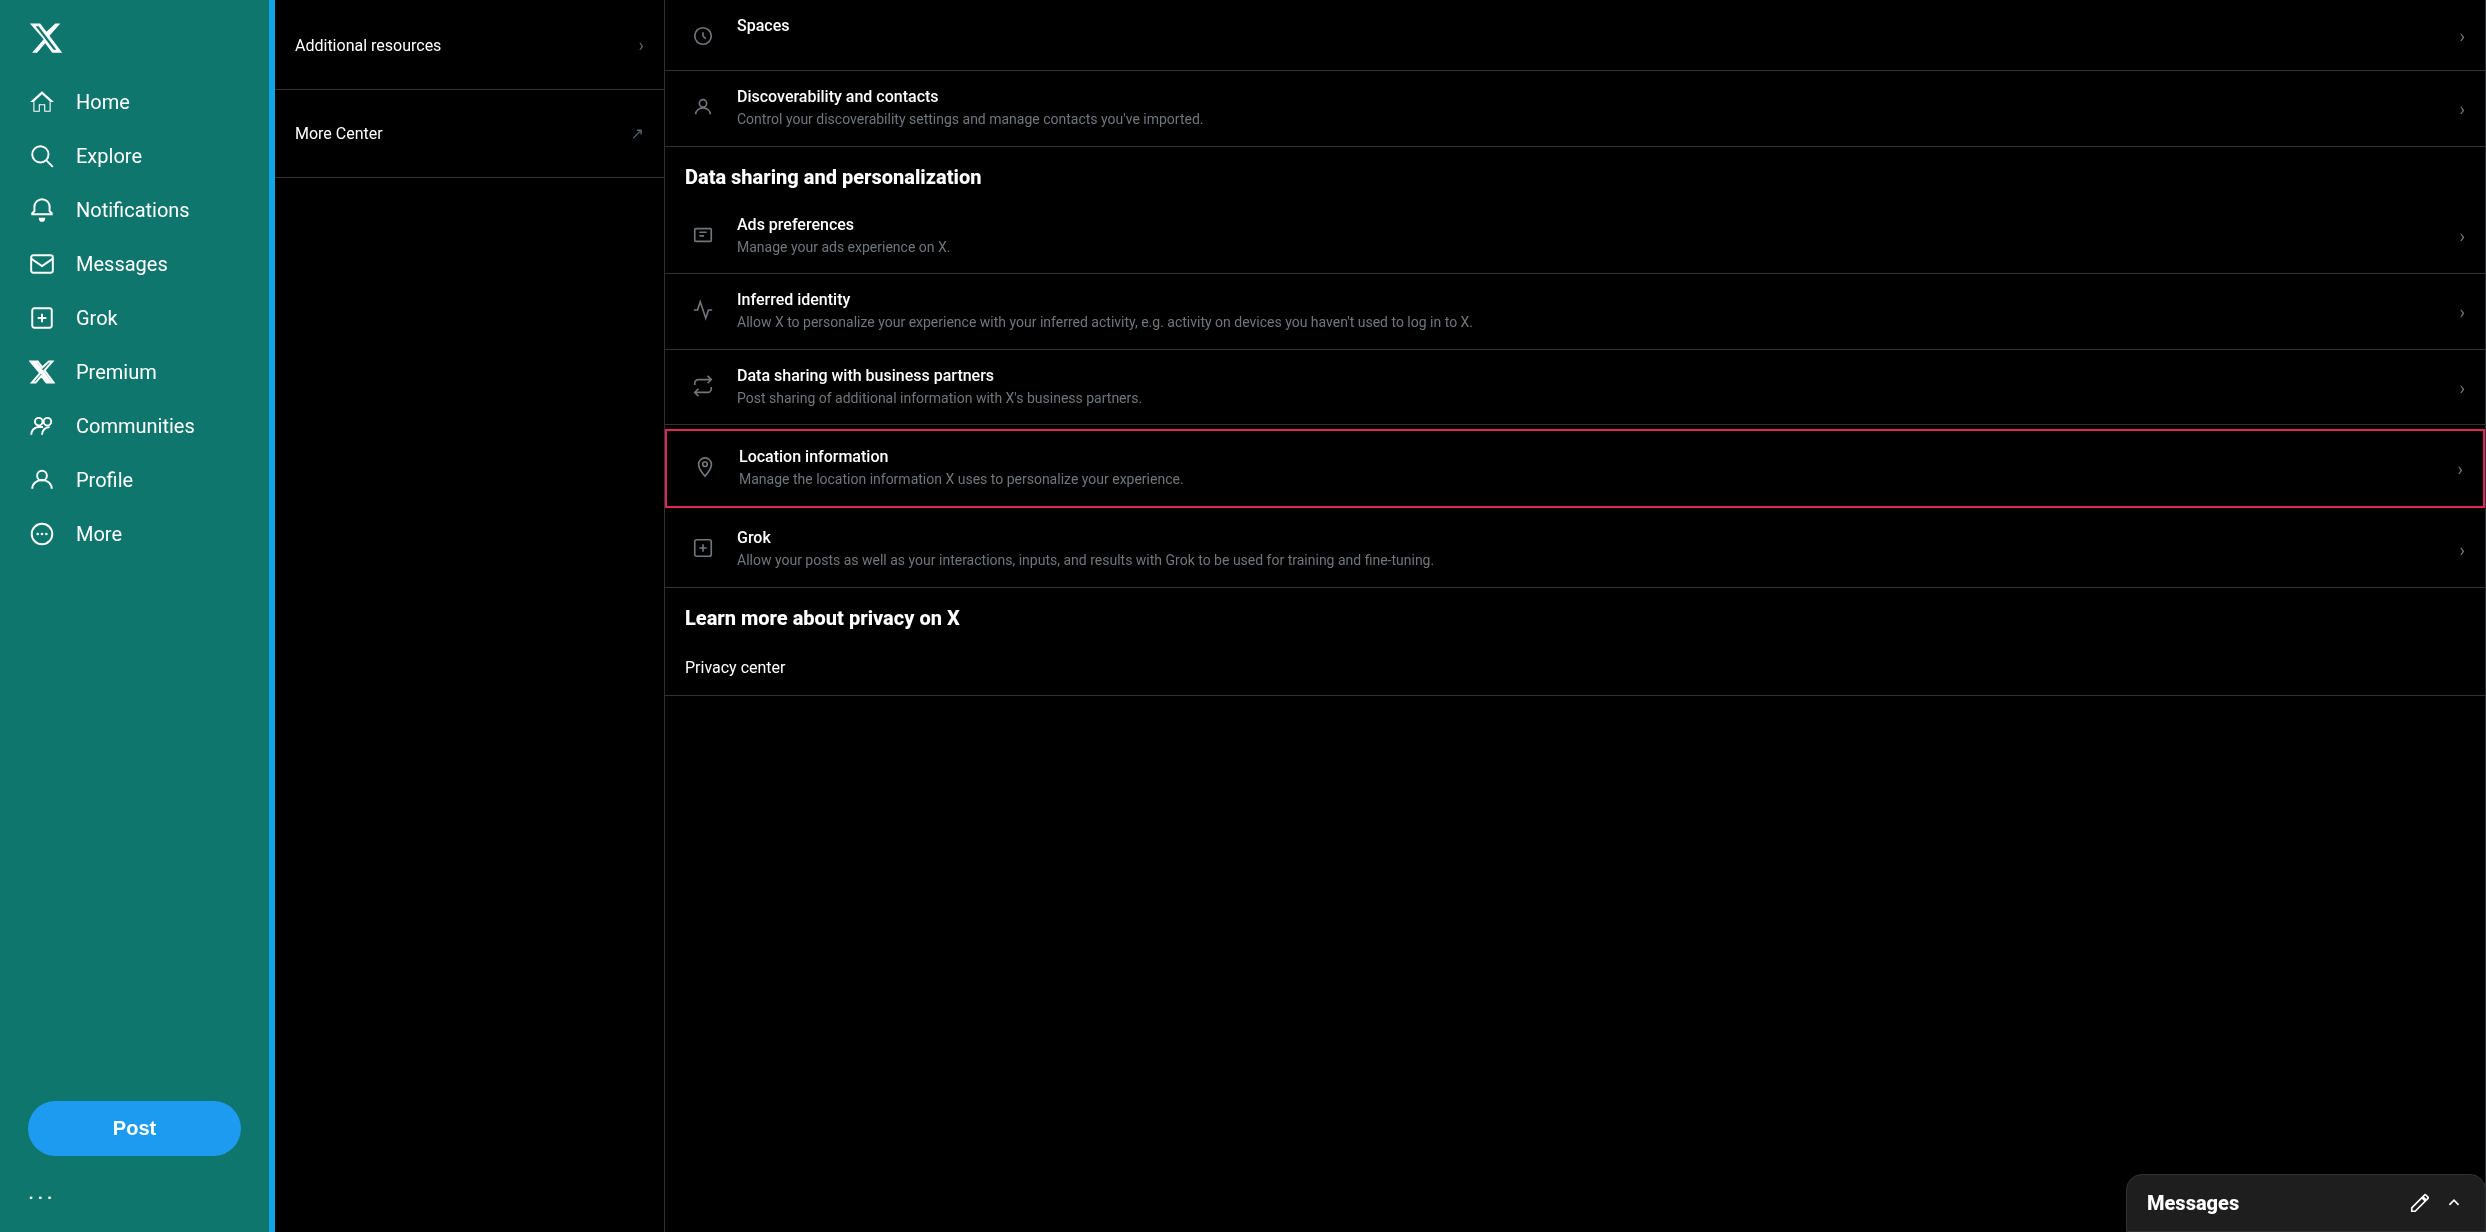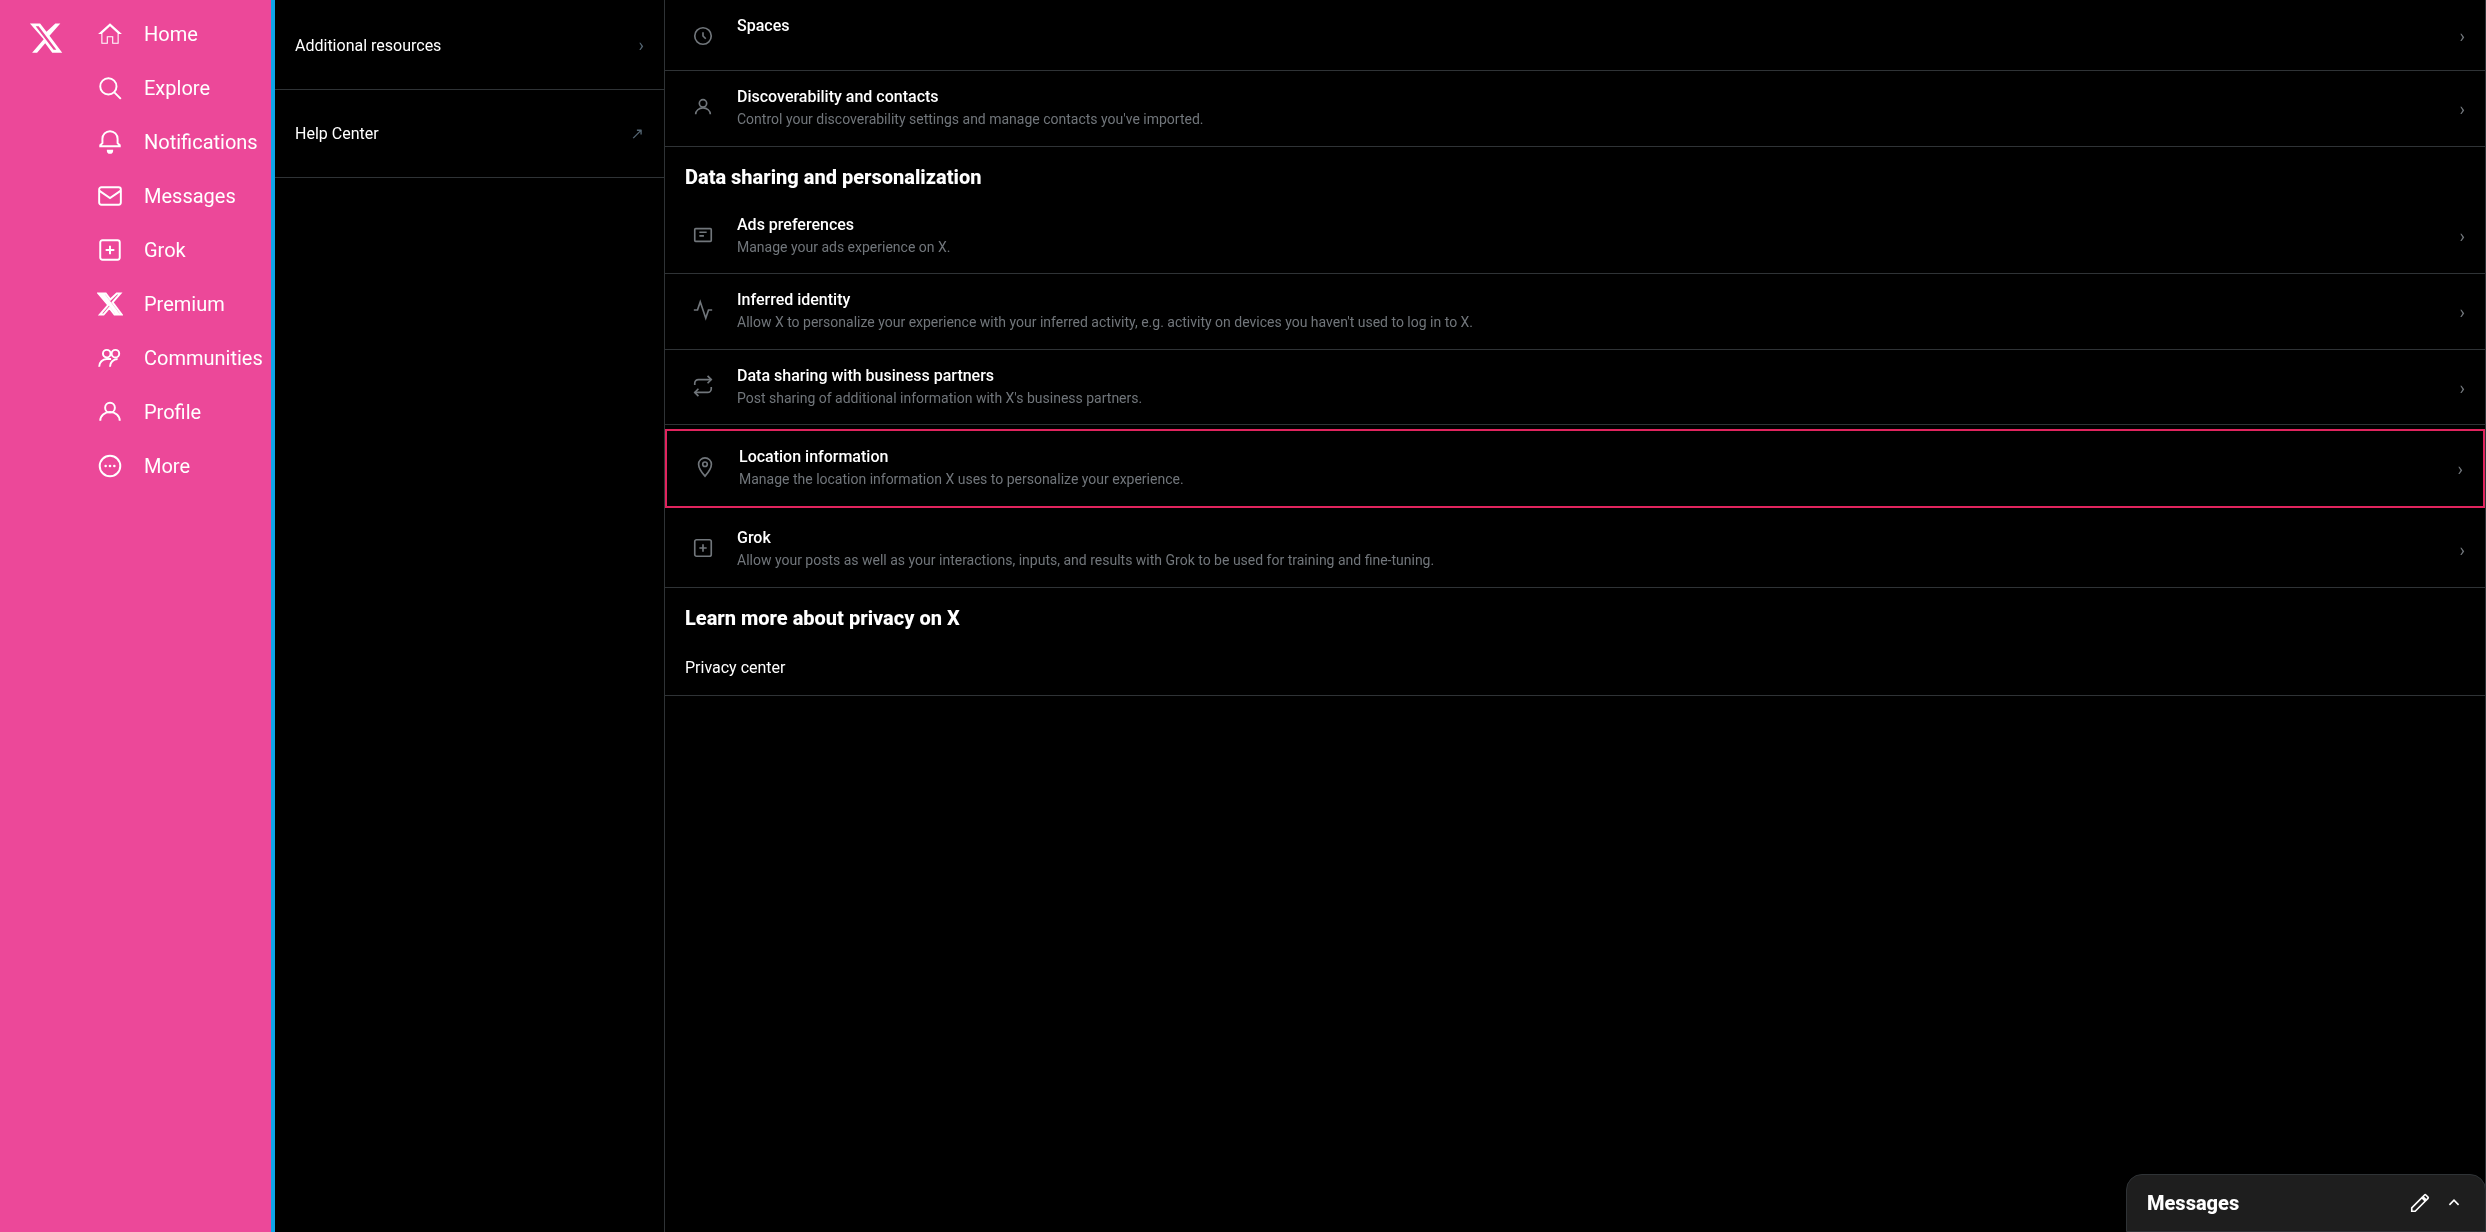--- a/index.html
+++ b/index.html
@@ -10,25 +10,25 @@
       font-family: -apple-system, BlinkMacSystemFont, "Segoe UI", Roboto, Helvetica, Arial, sans-serif;
       display: flex;
       height: 100vh;
       overflow: hidden;
     }
 
     
     .sidebar {
       width: 275px;
       min-width: 275px;
-      background: #ec4899;
-      display: flex;
-      flex-direction: row;
+      background: #0f766e;
+      display: flex;
+      flex-direction: column;
       padding: 8px 12px;
-      border-right: 4px solid #0ea5e9;
+      border-right: 6px solid #0ea5e9;
       height: 100vh;
       overflow-y: auto;
     }
 
     .sidebar-logo {
       padding: 12px 16px;
       margin-bottom: 4px;
     }
 
     .sidebar-logo svg {
@@ -382,21 +382,21 @@
 <div class="middle-column">
   <div class="middle-item">
     <div class="middle-item-left">
       <span class="middle-item-title">Additional resources</span>
     </div>
     <span class="middle-item-chevron">›</span>
   </div>
 
   <div class="middle-item">
     <div class="middle-item-left">
-      <span class="middle-item-title">Help Center</span>
+      <span class="middle-item-title">More Center</span>
     </div>
     <span class="middle-item-chevron" style="font-size:16px;">↗</span>
   </div>
 </div>
 
 <div class="right-column">
 
   <div class="right-item">
     <div class="right-item-icon">
       <svg viewBox="0 0 24 24">

